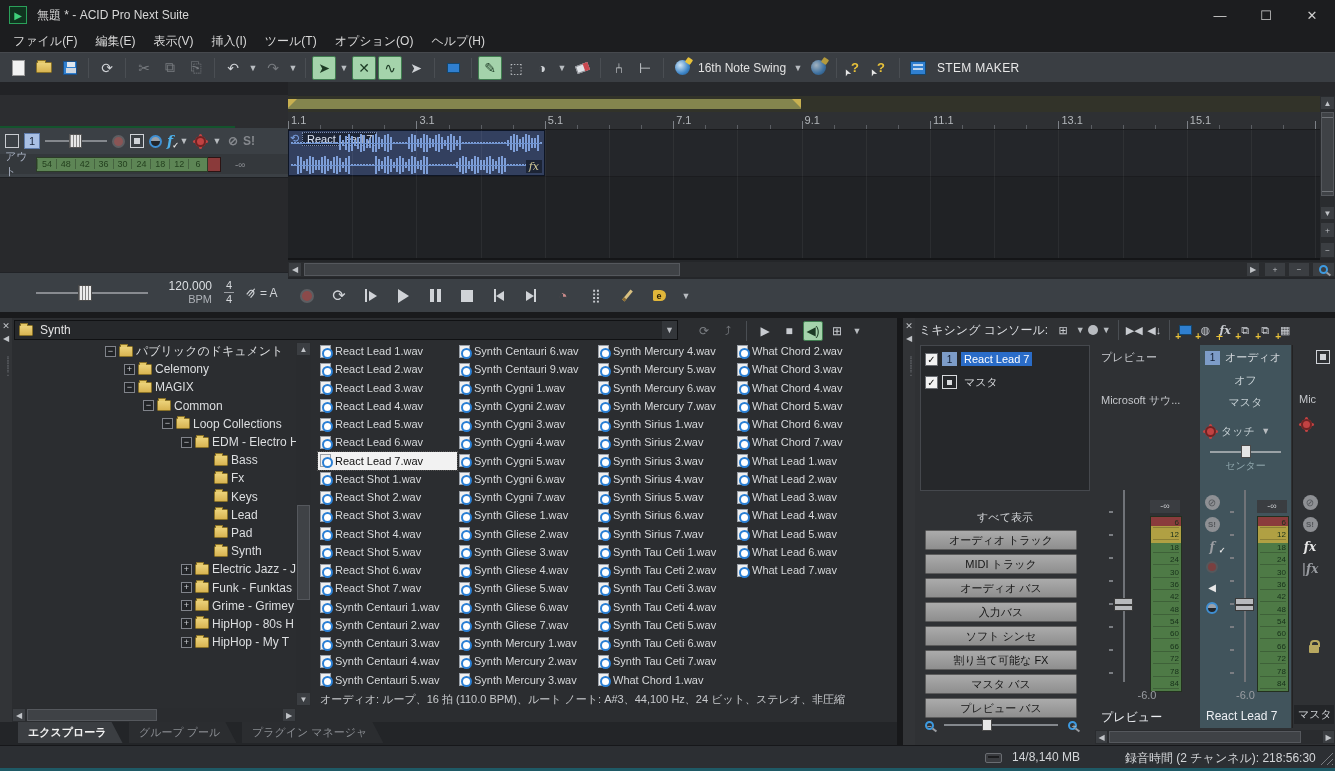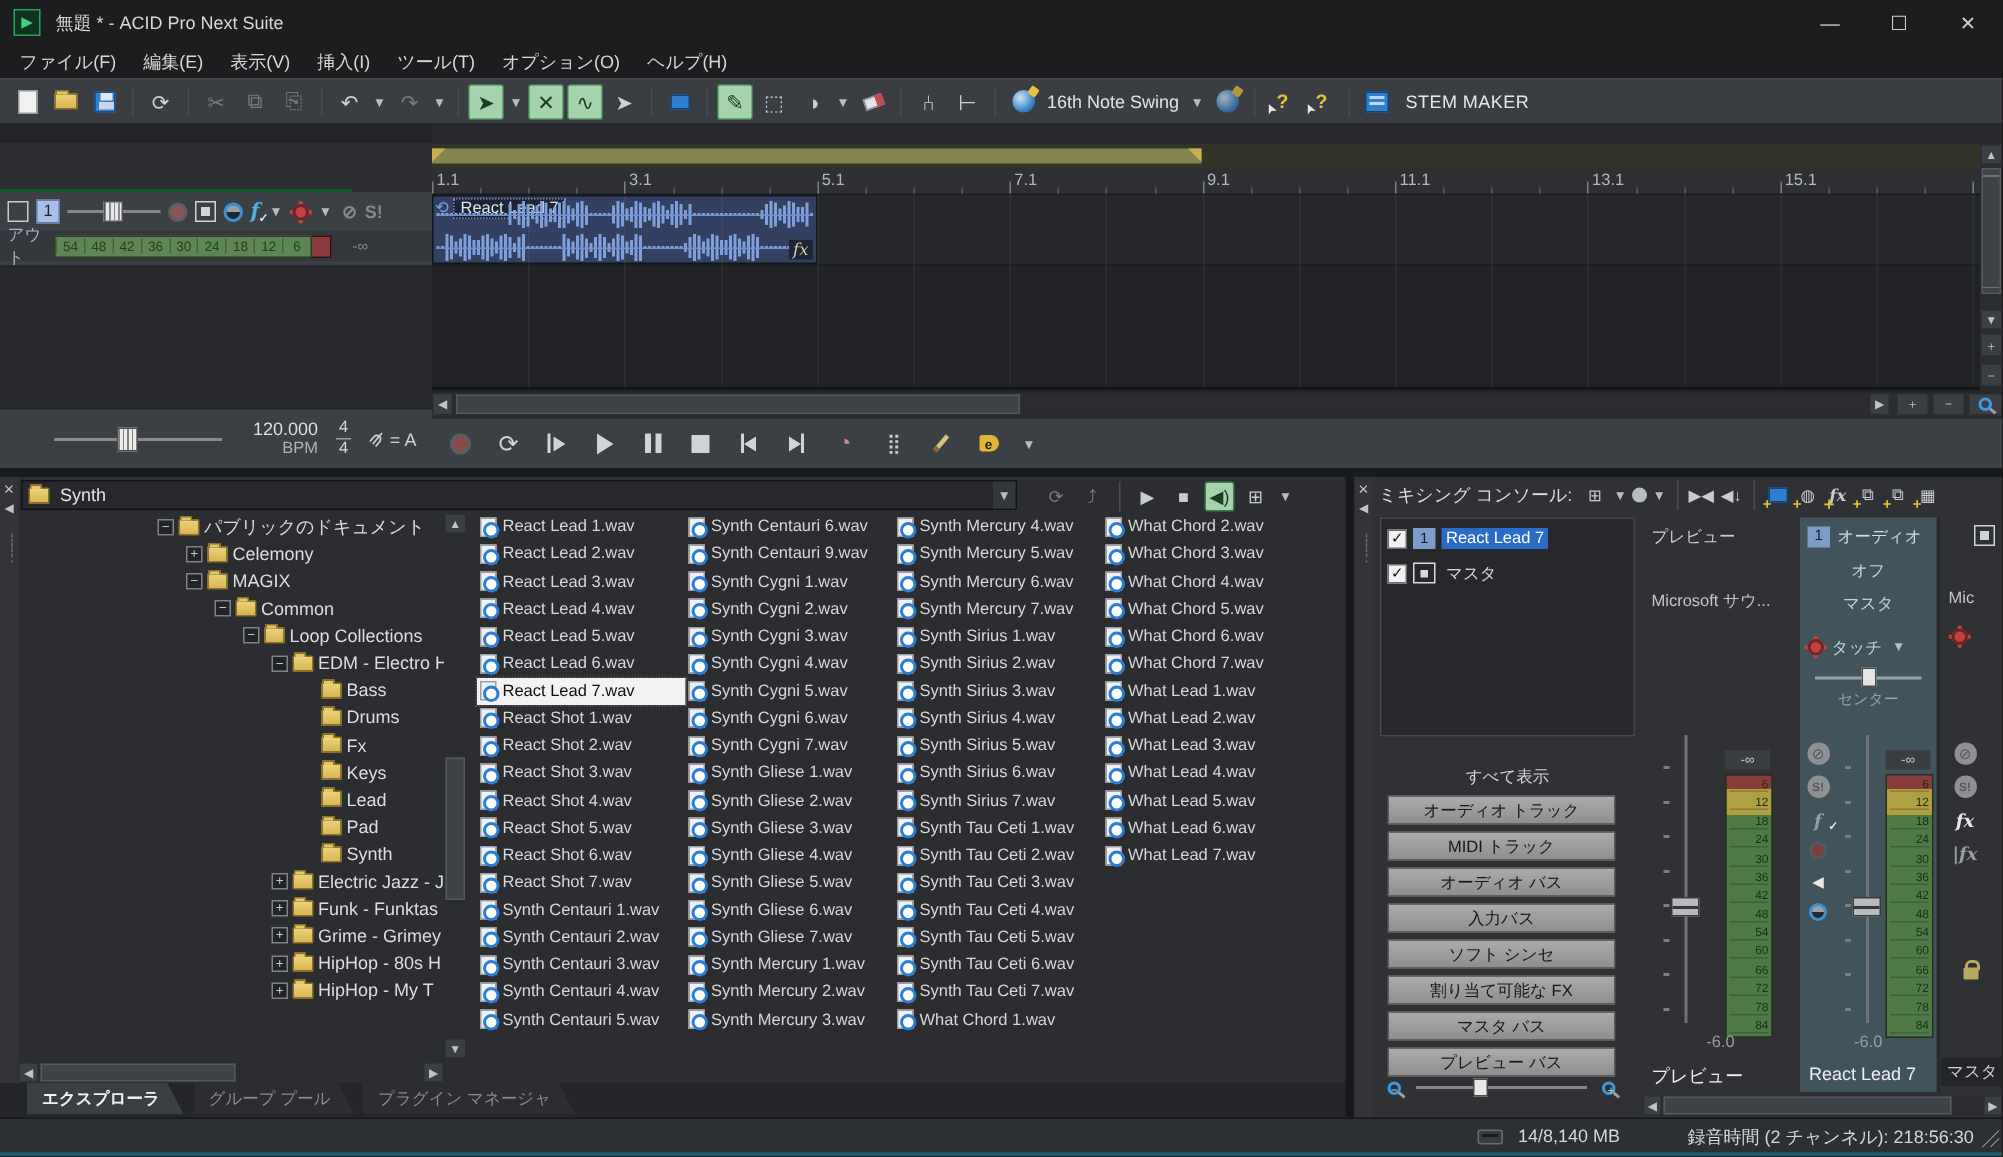--- a/index.html
+++ b/index.html
@@ -760,25 +760,20 @@
           <span>EDM - Electro H</span>
         </div>
         <div class="tree-row exp-none" style="padding-left: 188px;">
           <span class="exp"></span>
           <span class="folder-s"></span>
           <span>Bass</span>
         </div>
         <div class="tree-row exp-none" style="padding-left: 188px;">
           <span class="exp"></span>
           <span class="folder-s"></span>
-          <span>Drums</span>
-        </div>
-        <div class="tree-row exp-none" style="padding-left: 188px;">
-          <span class="exp"></span>
-          <span class="folder-s"></span>
           <span>Fx</span>
         </div>
         <div class="tree-row exp-none" style="padding-left: 188px;">
           <span class="exp"></span>
           <span class="folder-s"></span>
           <span>Keys</span>
         </div>
         <div class="tree-row exp-none" style="padding-left: 188px;">
           <span class="exp"></span>
           <span class="folder-s"></span>
@@ -1113,20 +1108,21 @@
           <div class="frow">
             <span class="ficon"></span>
             <span>What Lead 6.wav</span>
           </div>
           <div class="frow">
             <span class="ficon"></span>
             <span>What Lead 7.wav</span>
           </div>
         </div>
     </div>
+    <div id="file-info">オーディオ: ループ、16 拍 (110.0 BPM)、ルート ノート: A#3、44,100 Hz、24 ビット、ステレオ、非圧縮</div>
   </div>
 
   <div id="tabbar">
 
   <div class="tab selected" style="left: 18px;">
         <span>エクスプローラ</span>
       </div>
       <div class="tab" style="left: 129px;">
         <span>グループ プール</span>
       </div>

